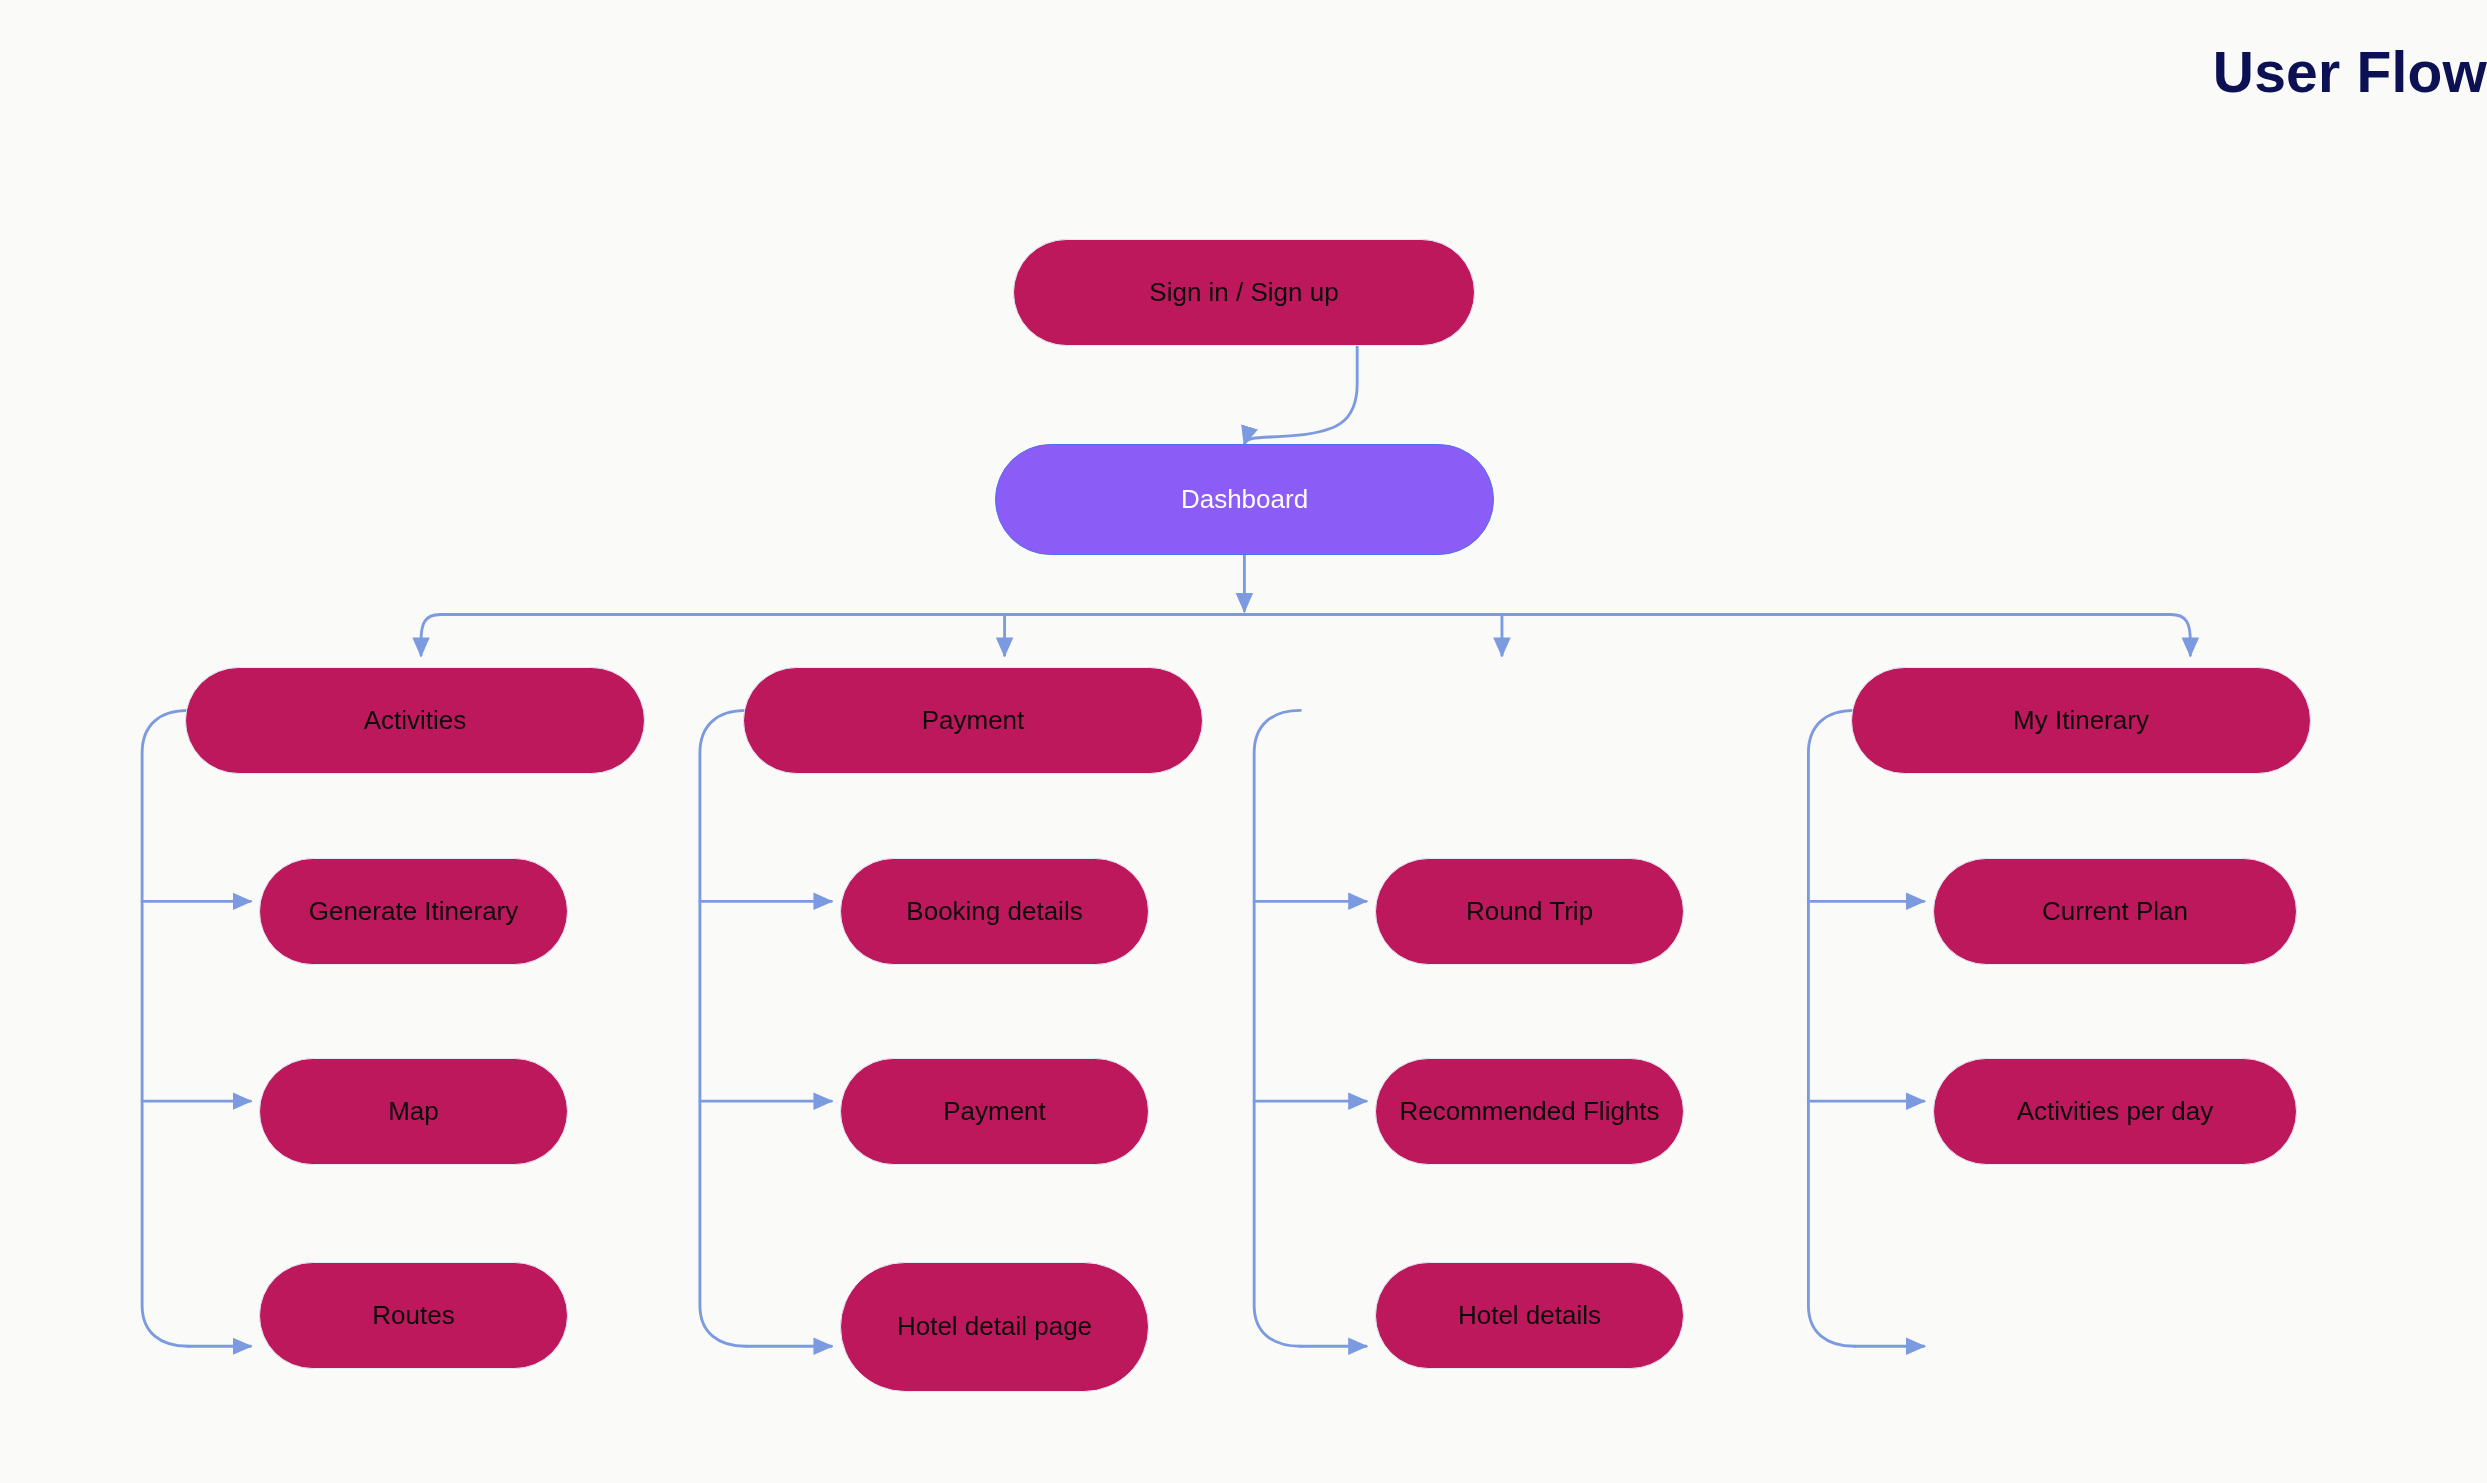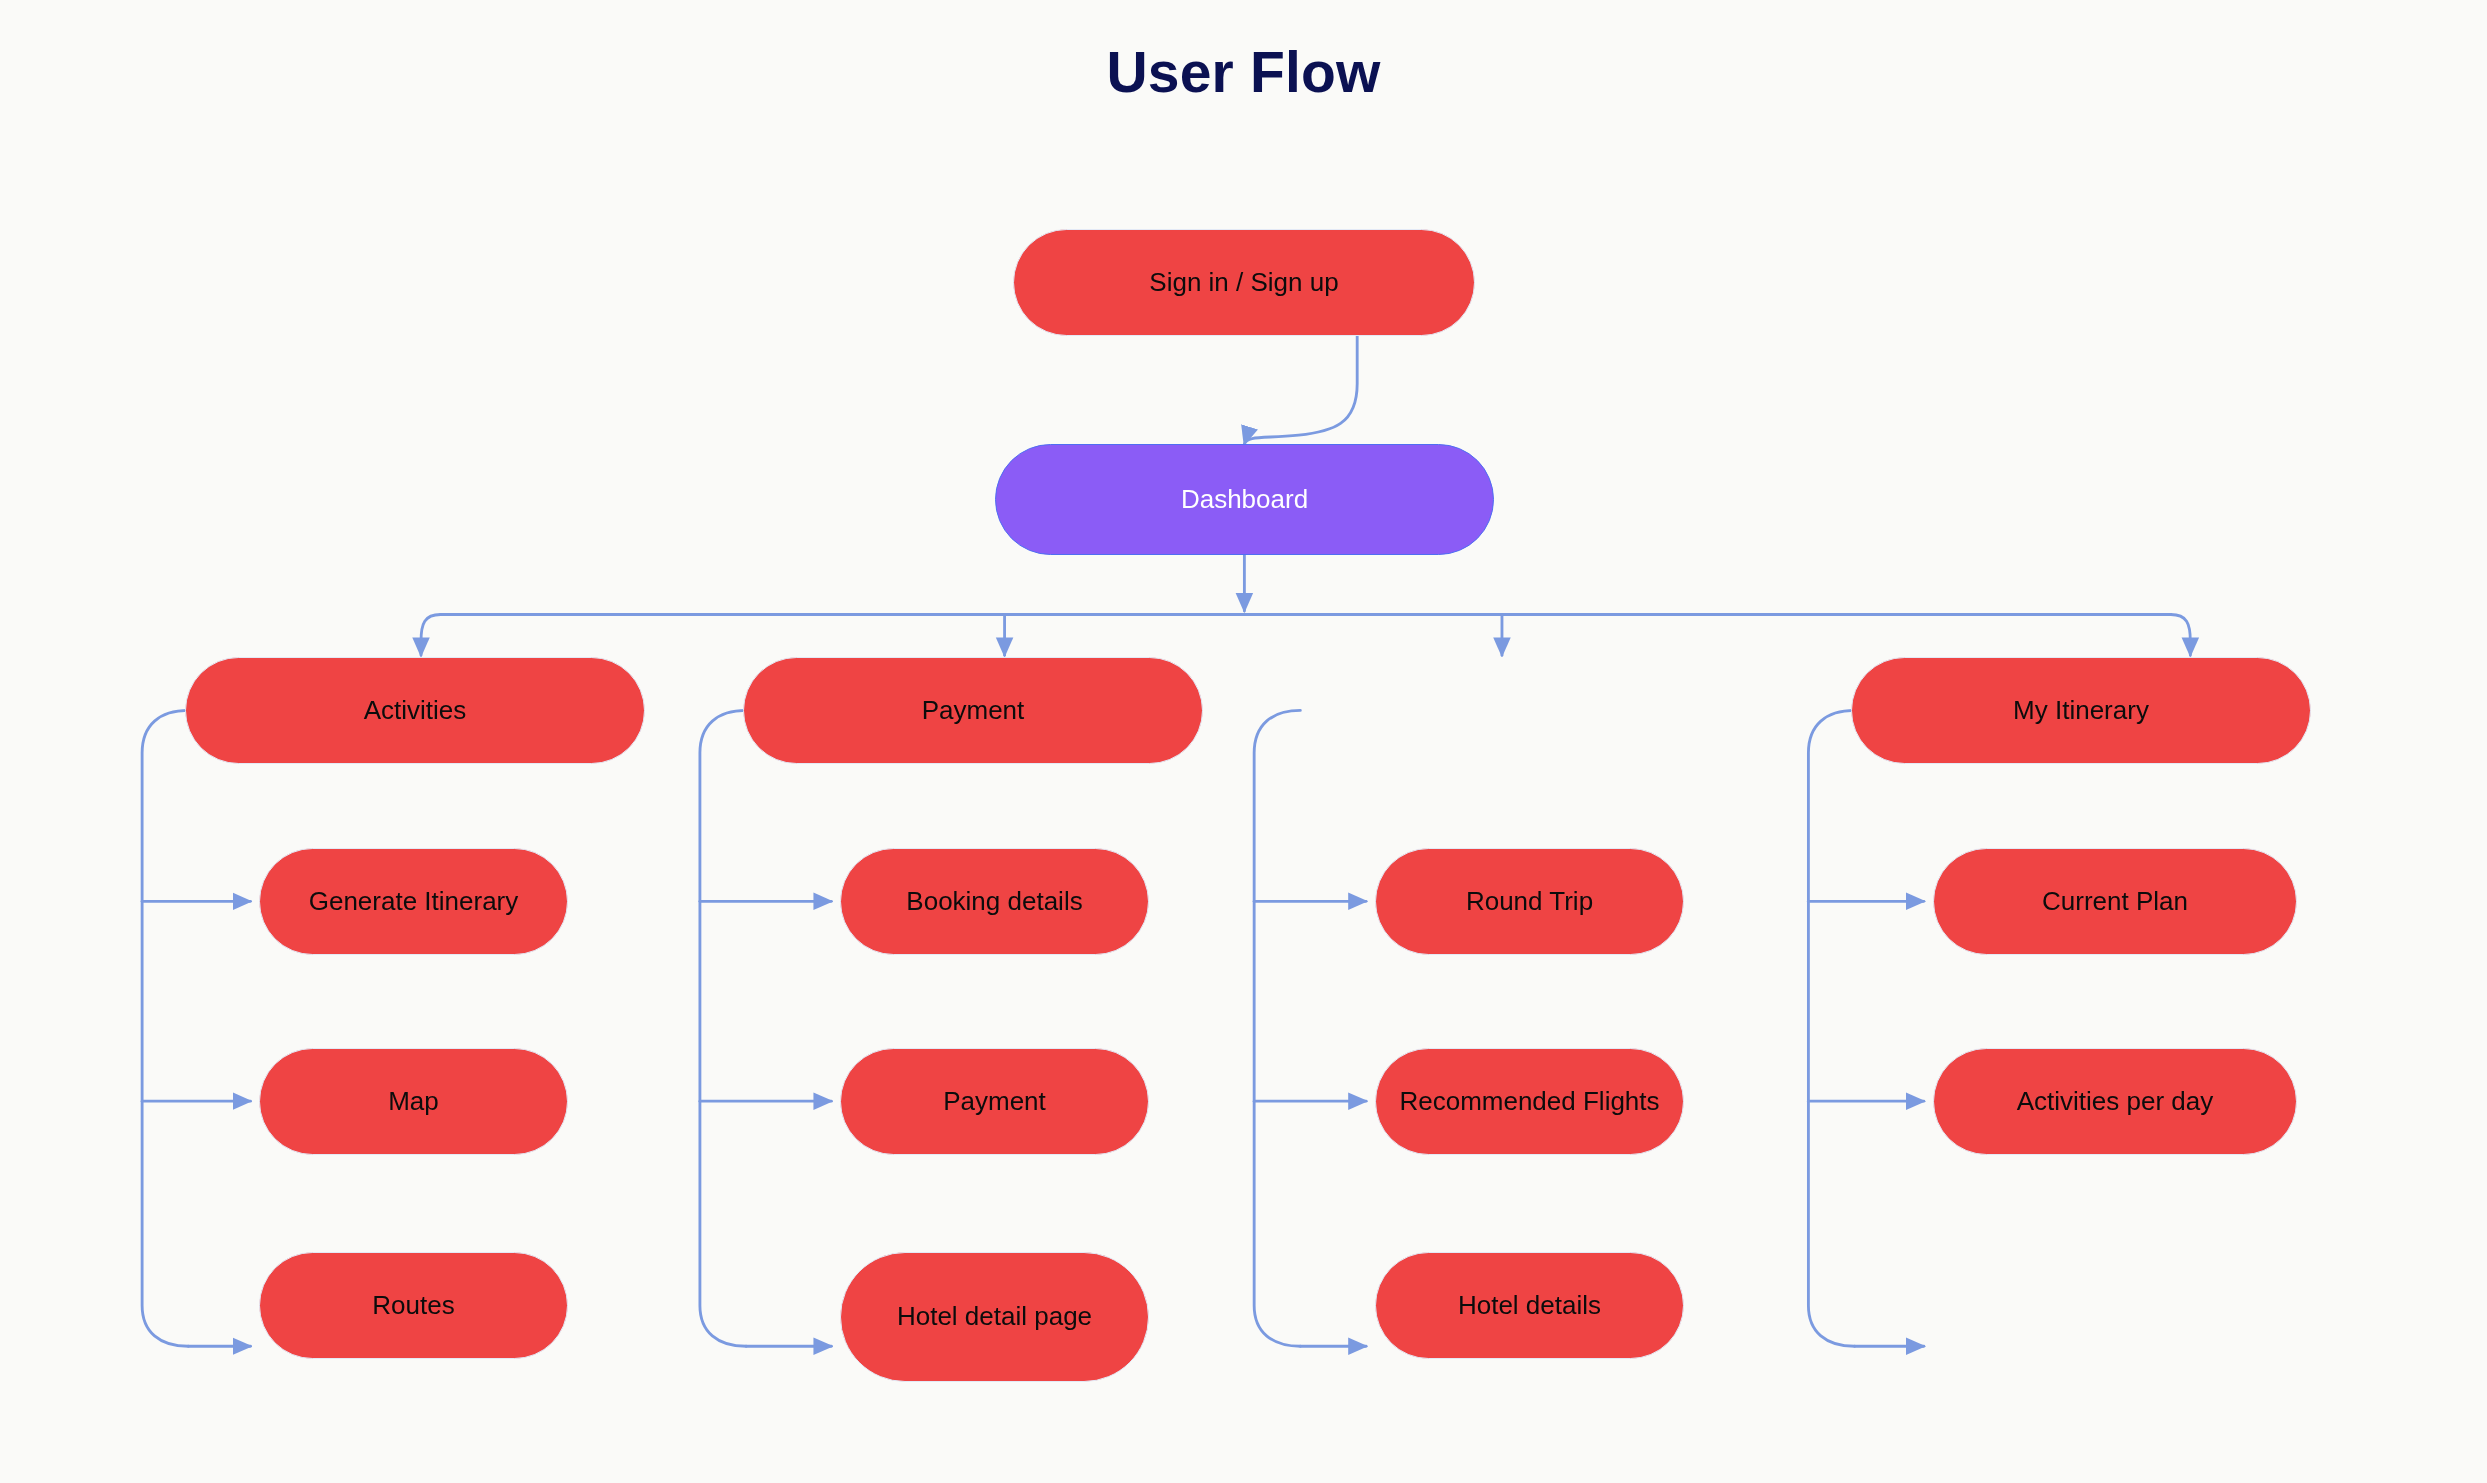--- a/index.html
+++ b/index.html
@@ -9,21 +9,21 @@
     font-family:"Liberation Sans", sans-serif;
     overflow:hidden;
     position:relative;
   }
   #stage{position:absolute;inset:0;width:2487px;height:1483px;}
   #flow-svg{position:absolute;left:0;top:0;width:2487px;height:1483px;display:block;}
 
   .page-title{
     position:absolute;
     left:0;right:0;top:41px;
-    text-align:center;
+    text-align:right;
     font-size:57px;
     font-weight:bold;
     letter-spacing:0.2px;
     color:#0b1152;
     line-height:1.1;
   }
 
   .node{
     position:absolute;
     box-sizing:border-box;
@@ -32,22 +32,23 @@
     justify-content:center;
     border-radius:887px;
     font-size:26px;
     color:#0c0c0c;
     text-align:center;
     padding:0 23px;
     line-height:1.2;
     white-space:nowrap;
   }
   .node.plain{
-    background:#ef4444;
+    background:#be185d;
     border:1.3px solid #e3e9f6;
+    margin-top:10px;
   }
   .node.primary{
     background:#8b5cf6;
     border:1.3px solid #4f6ef2;
     color:#ffffff;
   }
 </style>
 </head>
 <body>
 

